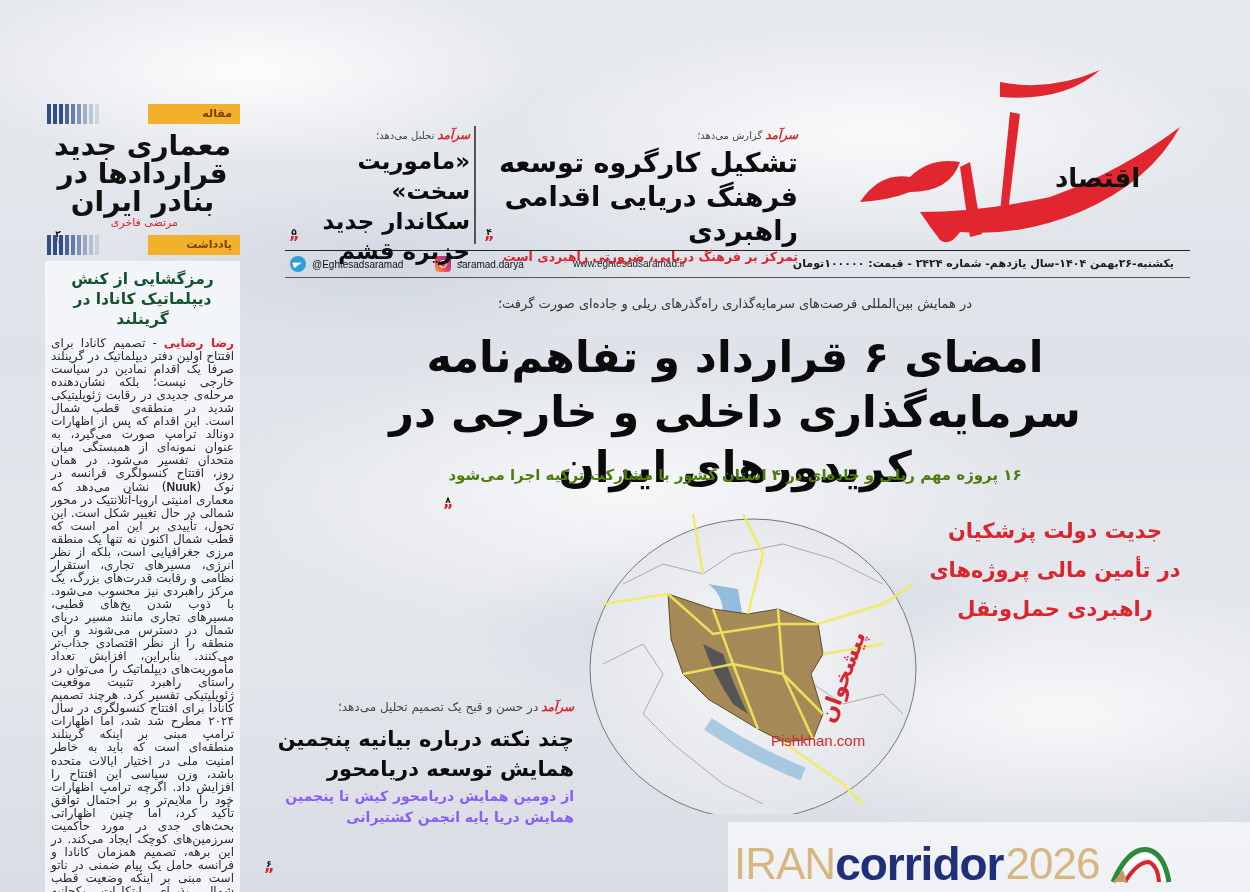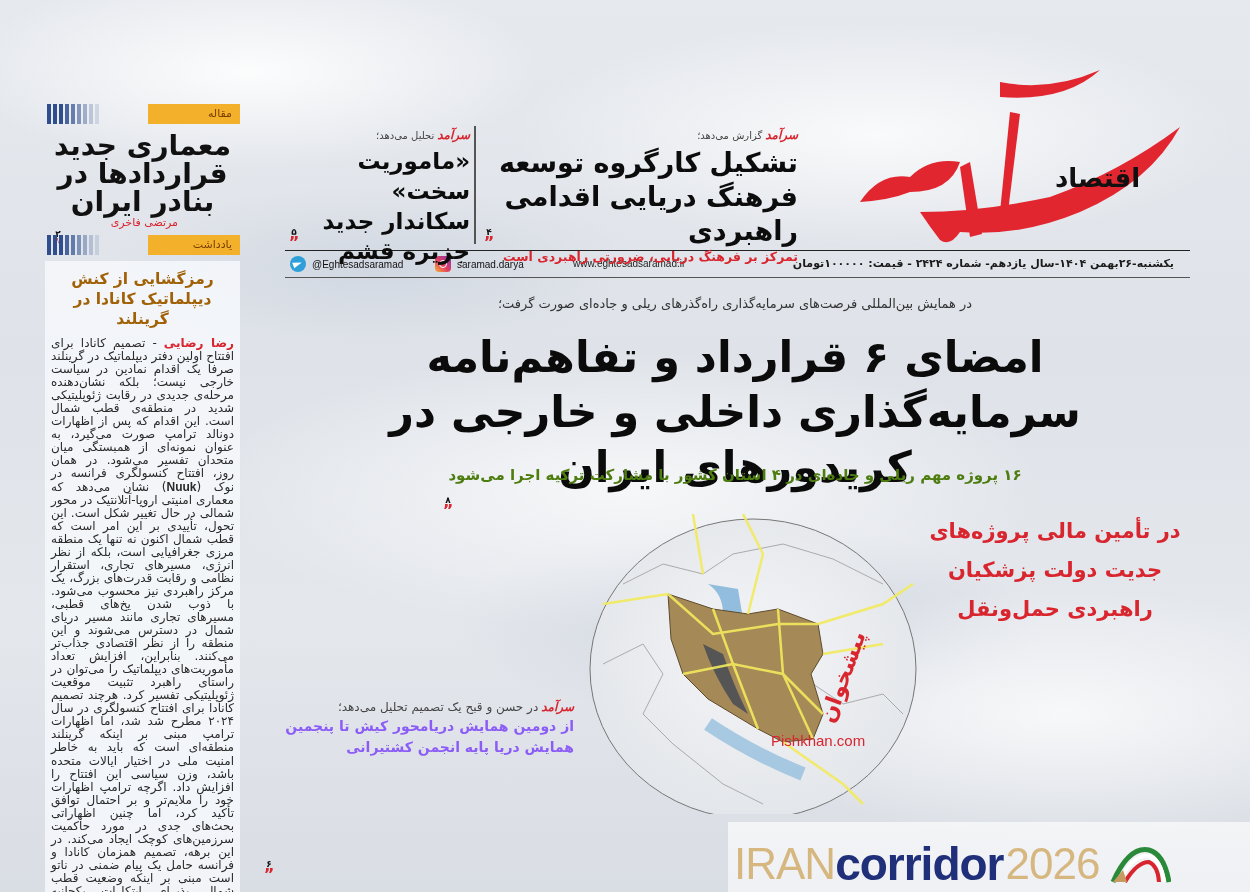--- a/index.html
+++ b/index.html
@@ -49,25 +49,25 @@
 
   .pageno { position: absolute; text-align: center; width: 14px; line-height: 1; }
   .pageno .n { font-size: 9px; font-weight: bold; color: #111; display: block; }
   .pageno .q { font-size: 16px; font-weight: 900; color: #d8252e; display: block; margin-top: -2px; }
 
   
   .leftcol { position: absolute; left: 45px; top: 104px; width: 195px; height: 784px; }
   .sec-bar { position: relative; height: 20px; display: flex; }
   .sec-bar .stripes { flex: 1; display: flex; gap: 2px; align-items: stretch; padding: 0 2px; }
   .sec-bar .stripes span { width: 4px; background: #2e4e8e; }
-  .sec-bar .label { width: 92px; background: #f3b02a; color: #7a3e00; font-size: 11px; font-weight: normal; text-align: right; padding: 3px 8px 0 8px; direction: rtl; }
+  .sec-bar .label { width: 92px; background: #f3b02a; color: #7a3e00; font-size: 11px; font-weight: bold; text-align: right; padding: 3px 8px 0 8px; direction: rtl; }
   .article-title { text-align: center; font-size: 28px; font-weight: 900; line-height: 28px; color: #111; direction: rtl; margin-top: 8px; }
   .author { text-align: right; padding-right: 62px; color: #d8252e; font-size: 11px; direction: rtl; }
   .panel { margin-top: 6px; background: rgba(246,248,251,0.85); padding: 8px 6px 6px 6px; }
-  .panel h3 { text-align: center; font-size: 15.5px; font-weight: 900; line-height: 20px; direction: rtl; color: #a16207; }
+  .panel h3 { text-align: center; font-size: 15.5px; font-weight: 900; line-height: 20px; direction: rtl; color: #14532d; }
   .body-text { margin-top: 8px; font-size: 12px; line-height: 13.05px; text-align: justify; direction: rtl; color: #2a2a2a; }
   .body-text .byline { color: #d8252e; font-weight: bold; }
   .body-text .latin { font-weight: bold; font-family: "Liberation Sans", sans-serif; }
   .pageref { margin-top: 4px; font-size: 8.5px; font-weight: bold; direction: rtl; text-align: left; }
 
   
   .main-kicker { position: absolute; left: 460px; top: 296px; width: 550px; text-align: center; font-size: 13px; color: #333; direction: rtl; }
   .main-title { position: absolute; left: 340px; top: 330px; width: 790px; text-align: center; font-size: 43px; font-weight: 900; line-height: 55px; letter-spacing: -1px; direction: rtl; color: #0b0b0b; }
   .main-sub { position: absolute; left: 430px; top: 466px; width: 610px; text-align: center; font-size: 15px; font-weight: bold; color: #4d7c0f; direction: rtl; }
 
@@ -188,22 +188,22 @@
 
 <div class="main-kicker">در همایش بین‌المللی فرصت‌های سرمایه‌گذاری راه‌گذرهای ریلی و جاده‌ای صورت گرفت؛</div>
 <div class="main-title">امضای ۶ قرارداد و تفاهم‌نامه سرمایه‌گذاری داخلی و خارجی در کریدورهای ایران</div>
 <div class="main-sub">۱۶ پروژه مهم ریلی و جاده‌ای در ۴ استان کشور با مشارکت ترکیه اجرا می‌شود</div>
 <div class="pageno" style="left:441px; top:496px;">
   <span class="n">۸</span>
   <span class="q">”</span>
 </div>
 
 <div class="side-red">
+  <div>جدیت دولت پزشکیان</div>
   <div>در تأمین مالی پروژه‌های</div>
-  <div>جدیت دولت پزشکیان</div>
   <div>راهبردی حمل‌ونقل</div>
 </div>
 
 <div class="map">
   <svg viewBox="0 0 334 300">
     <defs>
       <radialGradient id="gl" cx="50%" cy="45%" r="55%">
         <stop offset="0%" stop-color="#f4f5f7"></stop>
         <stop offset="100%" stop-color="#e3e6ea"></stop>
       </radialGradient>
@@ -231,20 +231,21 @@
     <text x="215" y="200" font-size="22" fill="#d8252e" font-weight="bold" font-family="DejaVu Sans, sans-serif" transform="rotate(-70 240 180)">پیشخوان</text>
     <text x="188" y="232" font-size="15" fill="#d8252e" font-family="Liberation Sans, sans-serif">Pishkhan.com</text>
   </svg>
 </div>
 
 <div class="bottom-story">
   <div class="kicker">
     <span class="brand">سرآمد</span>
     <span>در حسن و قبح یک تصمیم تحلیل می‌دهد؛</span>
   </div>
+  <h2>چند نکته درباره بیانیه پنجمین همایش توسعه دریامحور</h2>
   <div class="sub">از دومین همایش دریامحور کیش تا پنجمین همایش دریا پایه انجمن کشتیرانی</div>
 </div>
 <div class="pageno" style="left:262px; top:860px;">
   <span class="n">۶</span>
   <span class="q">”</span>
 </div>
 
 <div class="banner">
   <span class="iran">IRAN</span>
   <span class="corr">corridor</span>

